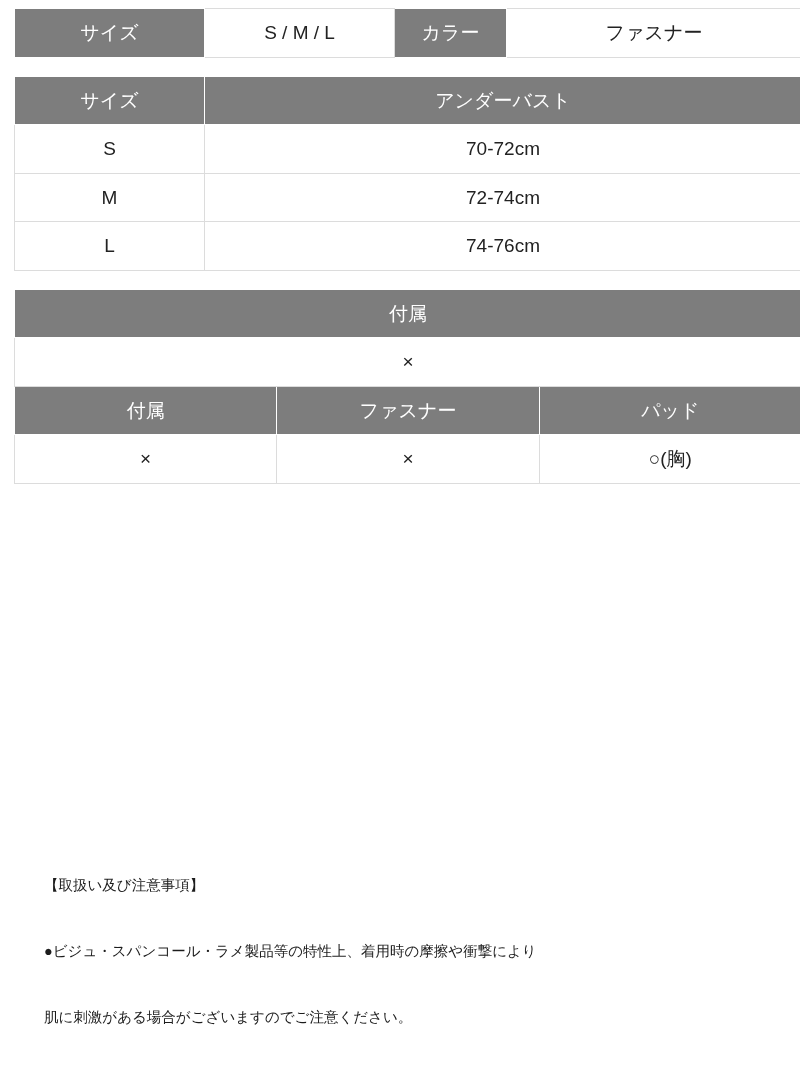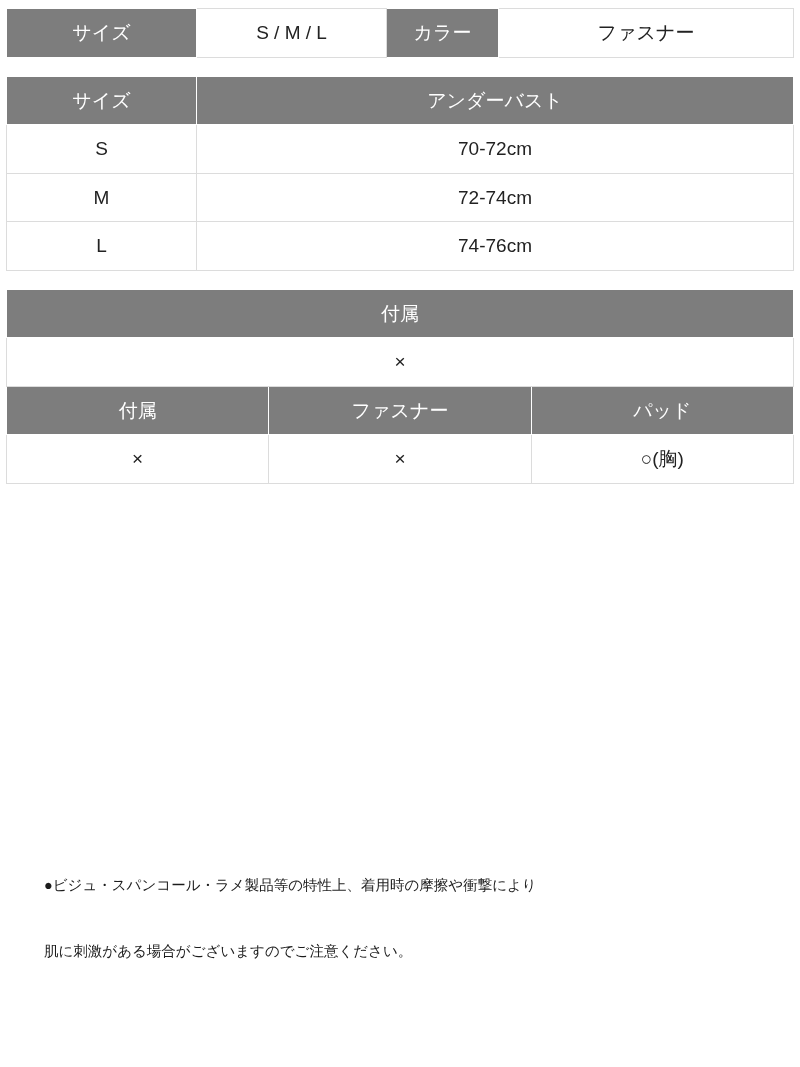--- a/index.html
+++ b/index.html
@@ -11,21 +11,21 @@
   body {
     width: 800px;
     height: 1067px;
     font-family: "Liberation Sans", sans-serif;
     color: #222222;
     position: relative;
     overflow: hidden;
   }
   .page {
     width: 800px;
-    padding: 8px 6px 0 6px;
+    padding: 8px 6px 0 14px;
   }
   table {
     border-collapse: collapse;
     width: 788px;
     margin: 0 0 0 0;
     table-layout: fixed;
   }
   td, th {
     border: 1px solid #ffffff;
     text-align: center;
@@ -128,20 +128,21 @@
         <td class="val">×</td>
         <td class="val">×</td>
         <td class="val">○(胸)</td>
       </tr>
     </tbody>
   </table>
 
 </div>
 
 <div class="notes">
+  <div>【取扱い及び注意事項】</div>
   <div>●ビジュ・スパンコール・ラメ製品等の特性上、着用時の摩擦や衝撃により</div>
   <div>肌に刺激がある場合がございますのでご注意ください。</div>
   
   
   
   
   
   
   
   

